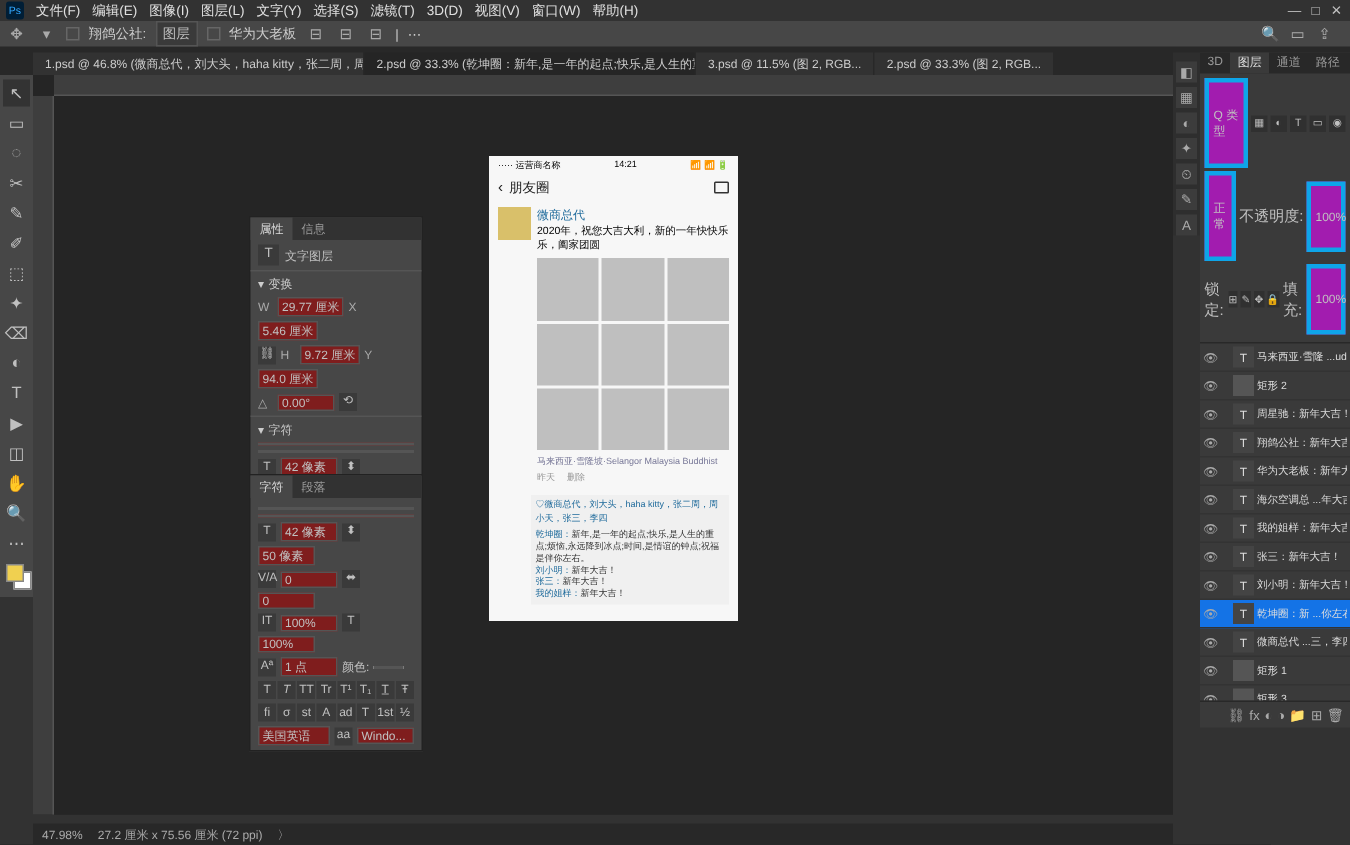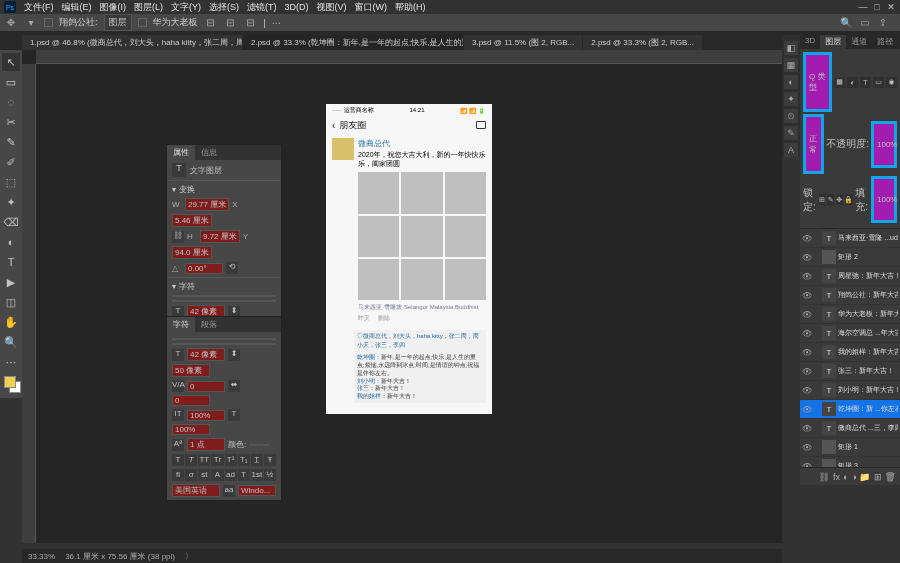--- a/index.html
+++ b/index.html
@@ -511,16 +511,16 @@
     <span>fx</span>
     <span>◐</span>
     <span>◑</span>
     <span>📁</span>
     <span>⊞</span>
     <span>🗑</span>
   </div>
 </div>
 
 <div class="status">
-  <span>33.33%</span>
-  <span>36.1 厘米 x 75.56 厘米 (38 ppi)</span>
+  <span>47.98%</span>
+  <span>27.2 厘米 x 75.56 厘米 (72 ppi)</span>
   <span>〉</span>
 </div>
 
 </body></html>

